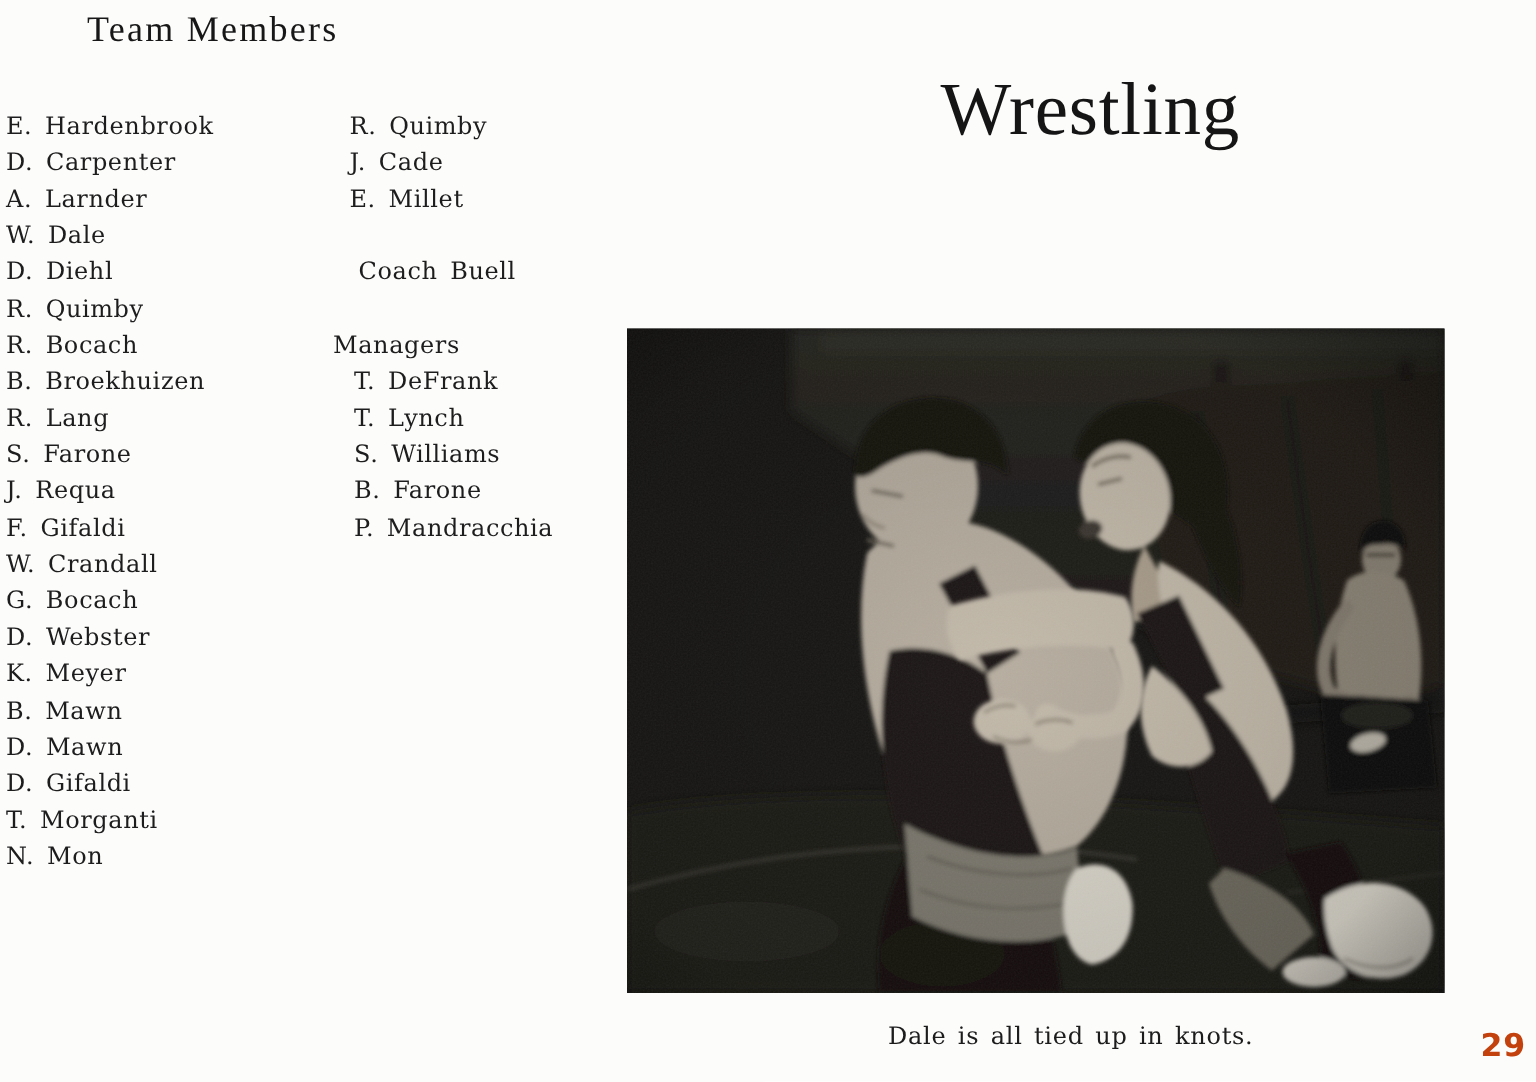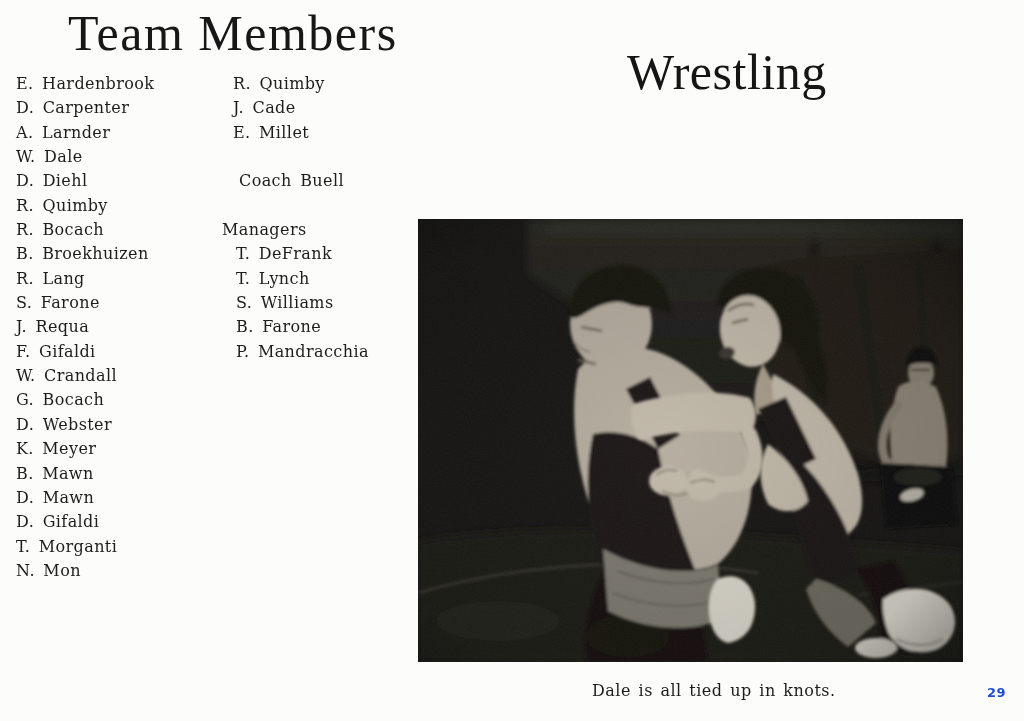--- a/index.html
+++ b/index.html
@@ -2,54 +2,54 @@
 <html><head>
 <meta charset="utf-8">
 <style>
   html,body{margin:0;padding:0;background:#ffffff;}
   .page{
     position:relative;width:1024px;height:721px;overflow:hidden;
     background:#fcfcfb;color:#1b1b1b;
     font-family:"DejaVu Serif","Liberation Serif",serif;
   }
   .title-left{
-    position:absolute;left:68px;top:8px;margin:0;
+    position:absolute;left:58px;top:8px;margin:0;
     font-family:"Liberation Serif",serif;font-weight:400;
-    font-size:50px;line-height:1;letter-spacing:1.5px;color:#171717;
+    font-size:24px;line-height:1;letter-spacing:1.5px;color:#171717;
   }
   .title-right{
     position:absolute;left:611px;top:31px;margin:16px;
     font-family:"Liberation Serif",serif;font-weight:400;
     font-size:50px;line-height:1;letter-spacing:0.5px;color:#151515;
   }
   .roster{position:absolute;top:72px;left:0;}
   .roster ul{
     list-style:none;margin:0;padding:0;position:absolute;top:0;
     font-size:16px;line-height:24.35px;letter-spacing:0.4px;word-spacing:3px;
     white-space:nowrap;color:#1d1d1d;
   }
-  .roster ul.col1{left:16px;}
+  .roster ul.col1{left:4px;}
   .roster ul.col2{left:222px;}
   .roster li{height:24.35px;}
   .roster li.ind-player{padding-left:11px;}
   .roster li.ind-coach{padding-left:17px;}
   .roster li.ind-manager{padding-left:14px;}
   .photo{
     position:absolute;left:418px;top:219px;width:545px;height:443px;margin:0;
     background:#171614;
   }
   .photo svg{display:block;width:100%;height:100%;}
   .caption{
     position:absolute;left:592px;top:681px;
     font-size:16px;letter-spacing:0.5px;word-spacing:2px;color:#1c1c1c;
   }
   .pagenum{
     position:absolute;left:987px;top:685px;
     font-family:"DejaVu Sans","Liberation Sans",sans-serif;
-    font-weight:bold;font-size:13px;letter-spacing:0.5px;color:#1d4ed8;
+    font-weight:bold;font-size:21px;letter-spacing:0.5px;color:#c2410c;
   }
 </style>
 </head>
 <body>
 
 <div class="page">
 
   <h1 class="title-left">Team Members</h1>
 
   <h2 class="title-right">Wrestling</h2>

